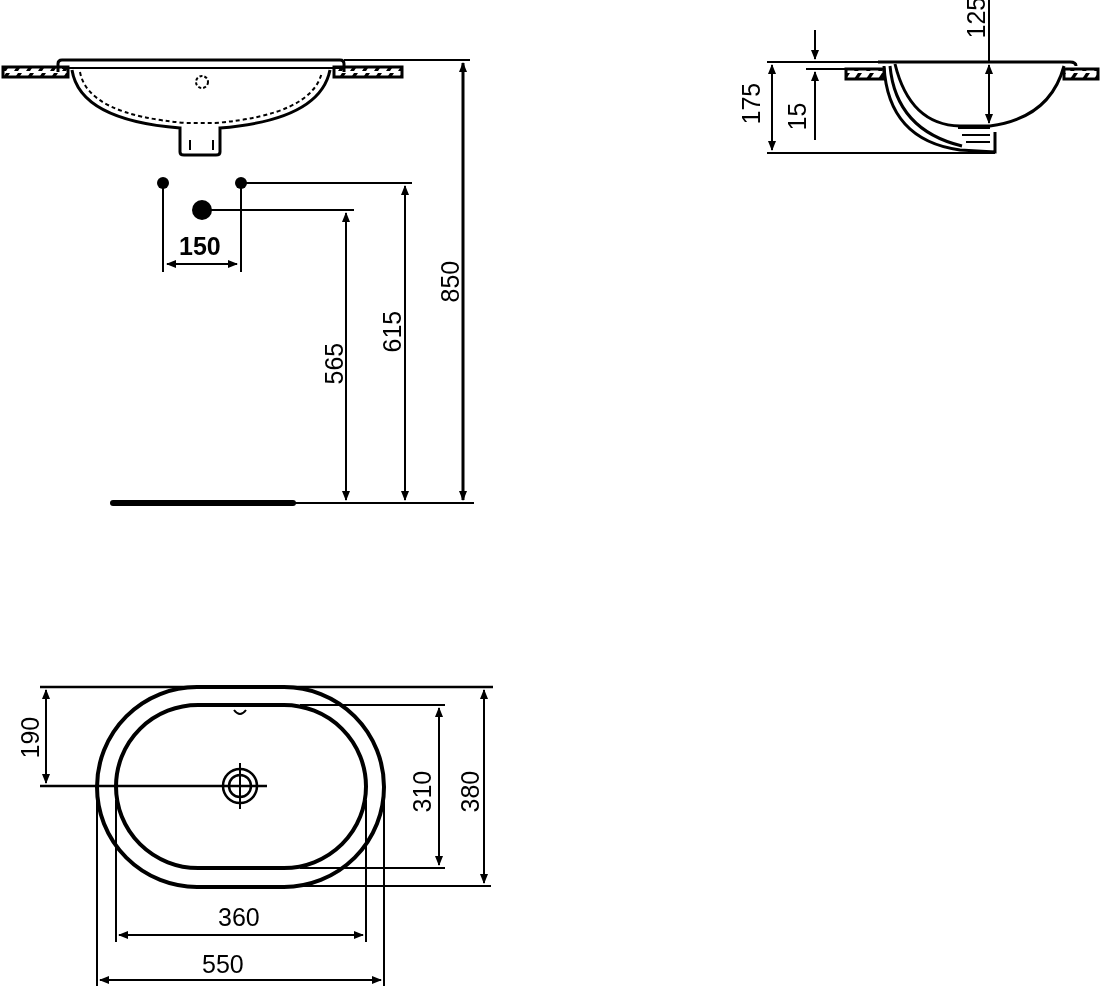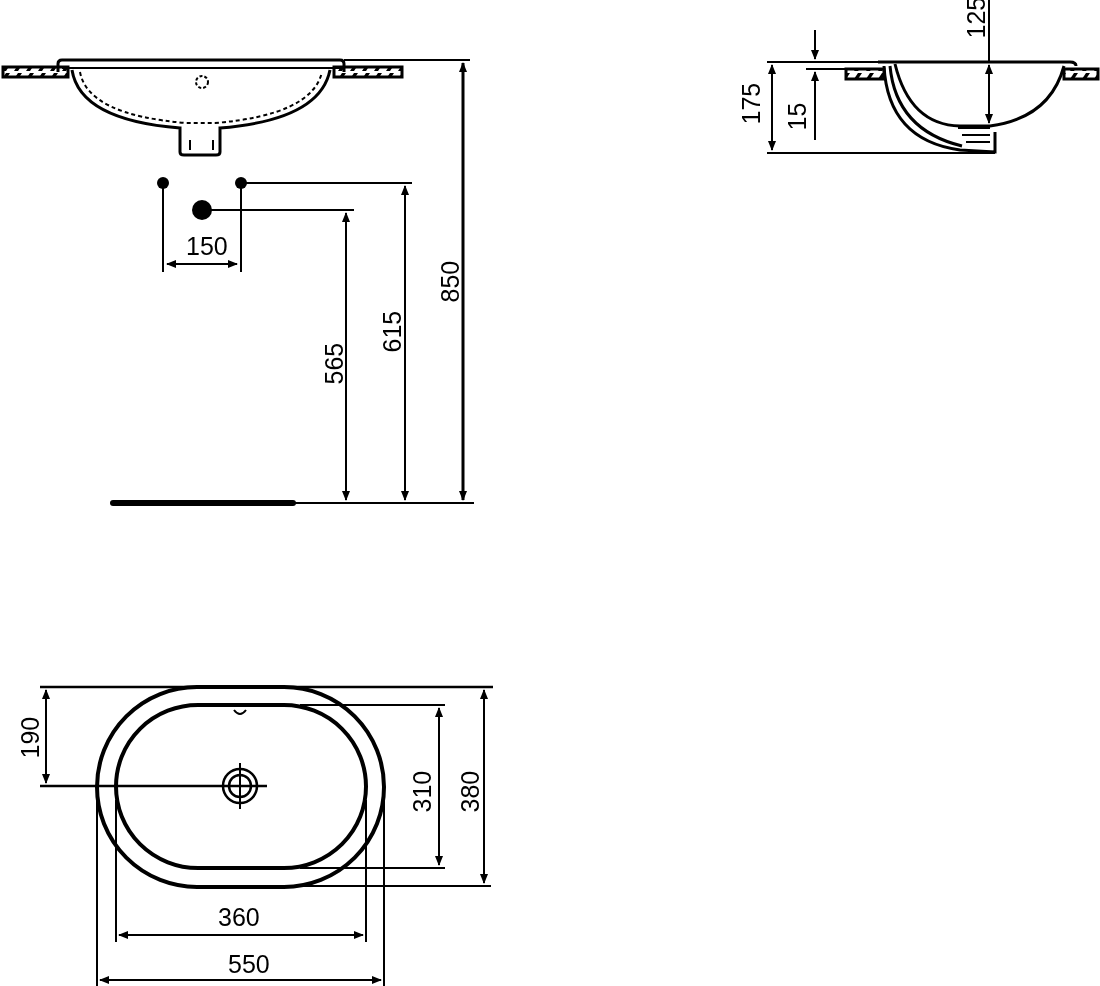--- a/index.html
+++ b/index.html
@@ -102,26 +102,26 @@
     <line class="ln" stroke-width="2" x1="484" y1="690" x2="484" y2="883" marker-start="url(#arr)" marker-end="url(#arr)"></line>
     <line class="ln" stroke-width="2" x1="116" y1="800" x2="116" y2="942"></line>
     <line class="ln" stroke-width="2" x1="366" y1="800" x2="366" y2="942"></line>
     <line class="ln" stroke-width="2" x1="97" y1="800" x2="97" y2="986"></line>
     <line class="ln" stroke-width="2" x1="384" y1="800" x2="384" y2="986"></line>
     <line class="ln" stroke-width="2" x1="119" y1="935" x2="363" y2="935" marker-start="url(#arr)" marker-end="url(#arr)"></line>
     <line class="ln" stroke-width="2" x1="100" y1="980" x2="381" y2="980" marker-start="url(#arr)" marker-end="url(#arr)"></line>
   </g>
 </svg>
 
-<div class="label" style="left:186px;top:234px;">150</div>
+<div class="label" style="left:179px;top:234px;font-weight:bold;">150</div>
 <div class="label rot" style="left:314px;top:352px;width:40px;text-align:center;">565</div>
 <div class="label rot" style="left:372px;top:320px;width:40px;text-align:center;">615</div>
 <div class="label rot" style="left:430px;top:270px;width:40px;text-align:center;">850</div>
 
 <div class="label rot" style="left:956px;top:6px;width:40px;text-align:center;">125</div>
 <div class="label rot" style="left:731px;top:92px;width:40px;text-align:center;">175</div>
 <div class="label rot" style="left:777px;top:104px;width:40px;text-align:center;">15</div>
 
 <div class="label rot" style="left:10px;top:726px;width:40px;text-align:center;">190</div>
 <div class="label rot" style="left:402px;top:780px;width:40px;text-align:center;">310</div>
 <div class="label rot" style="left:450px;top:780px;width:40px;text-align:center;">380</div>
 <div class="label" style="left:218px;top:905px;">360</div>
-<div class="label" style="left:228px;top:952px;text-align:right;">550</div>
+<div class="label" style="left:202px;top:952px;text-align:right;">550</div>
 
 </body></html>

